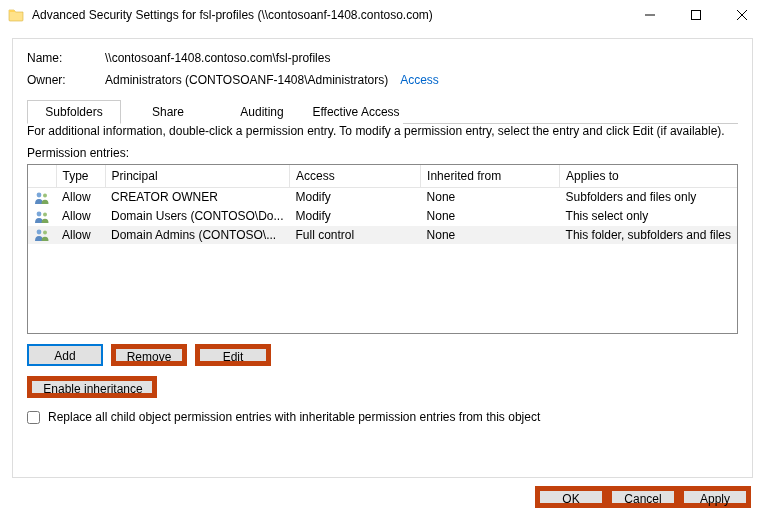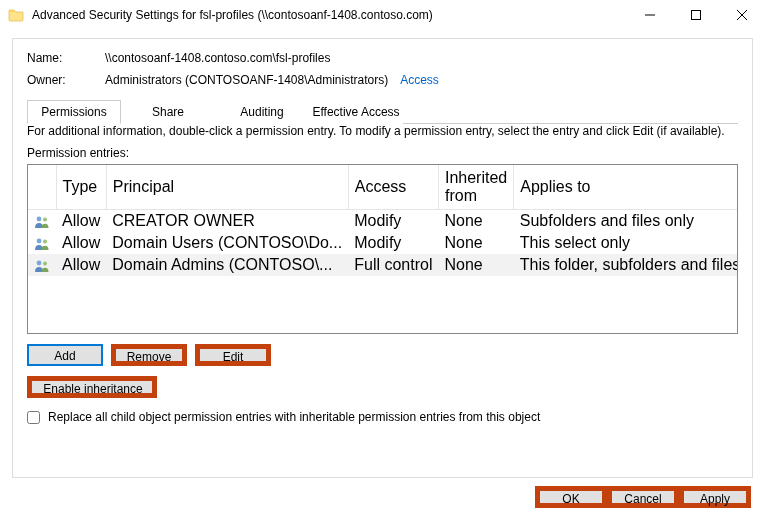--- a/index.html
+++ b/index.html
@@ -61,21 +61,21 @@
     border-color: #ccc;
     border-bottom: 1px solid #fff;
   }
   .info-text { margin: 0 0 8px 0; }
   .entries-label { margin-bottom: 4px; }
   .table-wrap {
     border: 1px solid #888;
     height: 170px;
     overflow: hidden;
   }
-  table { width: 100%; border-collapse: collapse; font-size: 16px; }
+  table { width: 100%; border-collapse: collapse; font-size: 12px; }
   th {
     text-align: left;
     font-weight: normal;
     padding: 4px 6px;
     border-right: 1px solid #e5e5e5;
     border-bottom: 1px solid #e5e5e5;
     background: #fff;
   }
   th:last-child { border-right: none; }
   td { padding: 2px 6px; white-space: nowrap; }
@@ -144,21 +144,21 @@
     <span>\\contosoanf-1408.contoso.com\fsl-profiles</span>
   </div>
 
   <div class="field-row">
     <span class="field-label">Owner:</span>
     <span>Administrators (CONTOSOANF-1408\Administrators)</span>
     <span class="link">Access</span>
   </div>
 
   <div class="tabs">
-    <div class="tab active">Permissions</div>
+    <div class="tab active">Subfolders</div>
     <div class="tab">Share</div>
     <div class="tab">Auditing</div>
     <div class="tab">Effective Access</div>
   </div>
 
   <div class="info-text">For additional information, double-click a permission entry. To modify a permission entry, select the entry and click Edit (if available).</div>
   <div class="entries-label">Permission entries:</div>
 
   <div class="table-wrap">
     <table>

